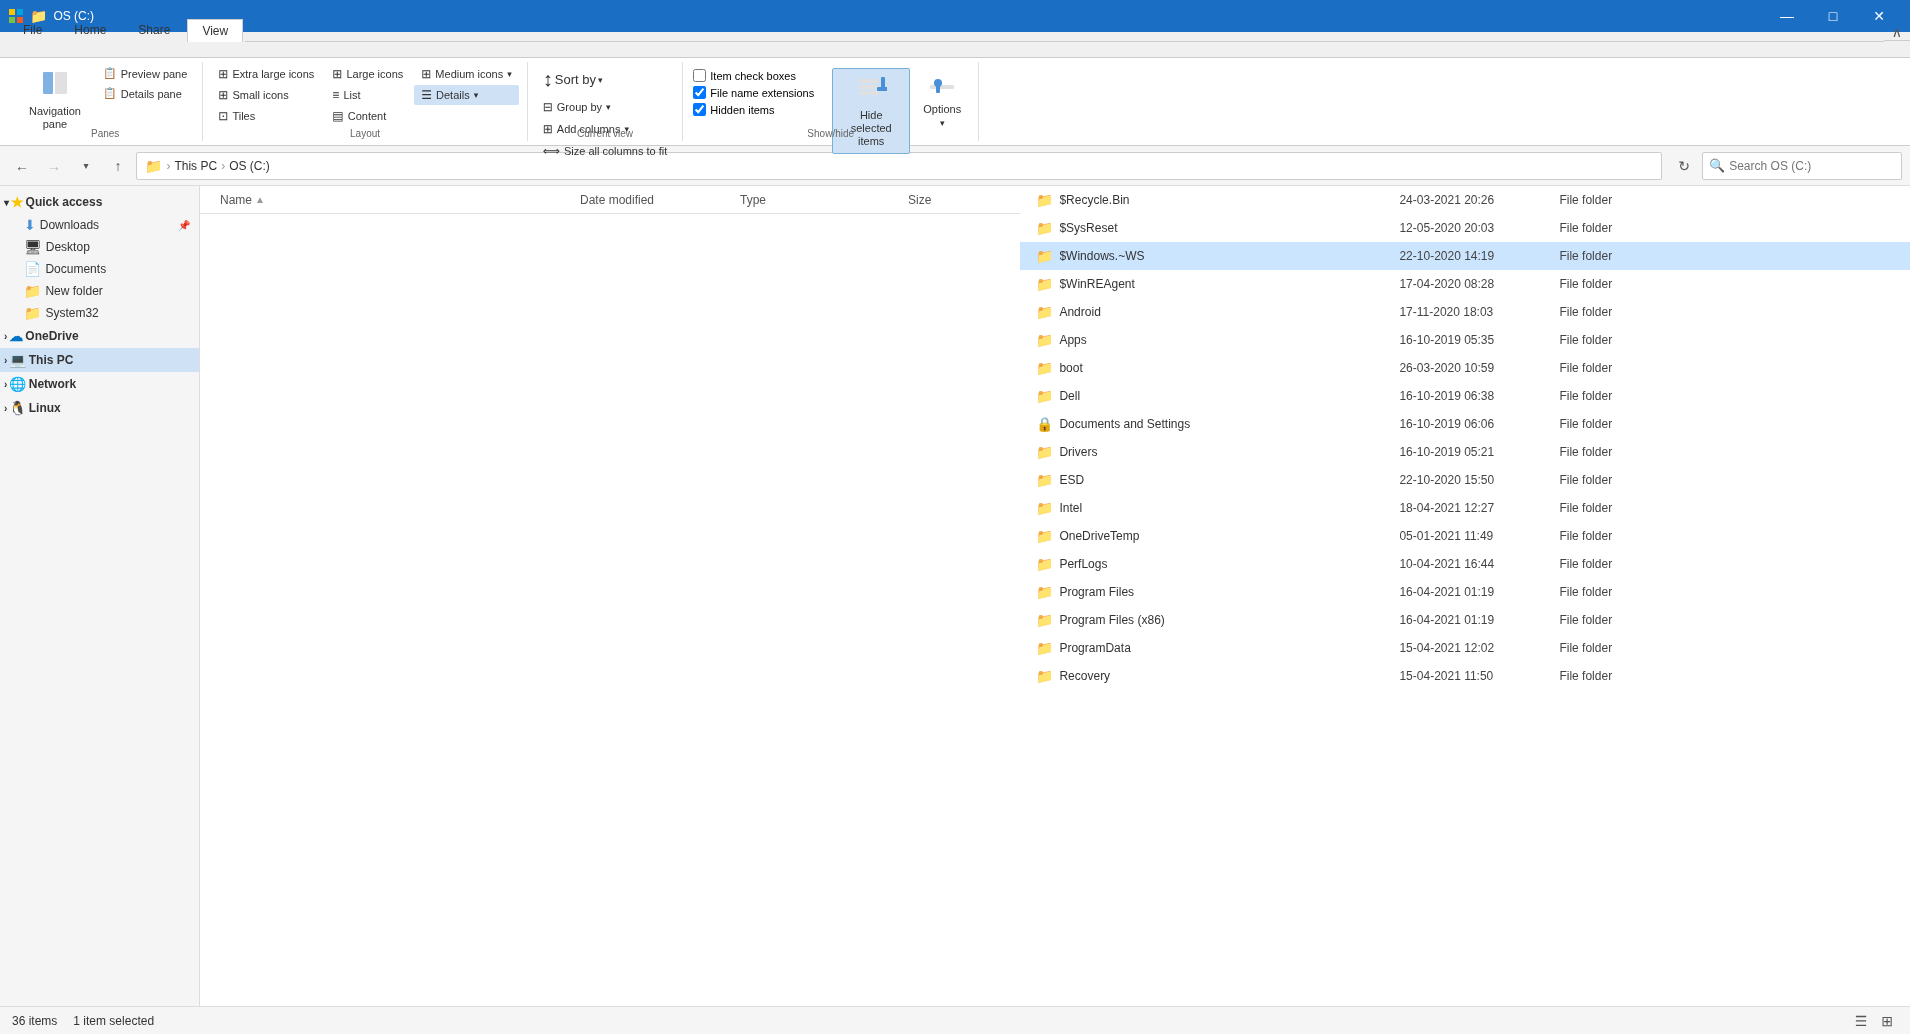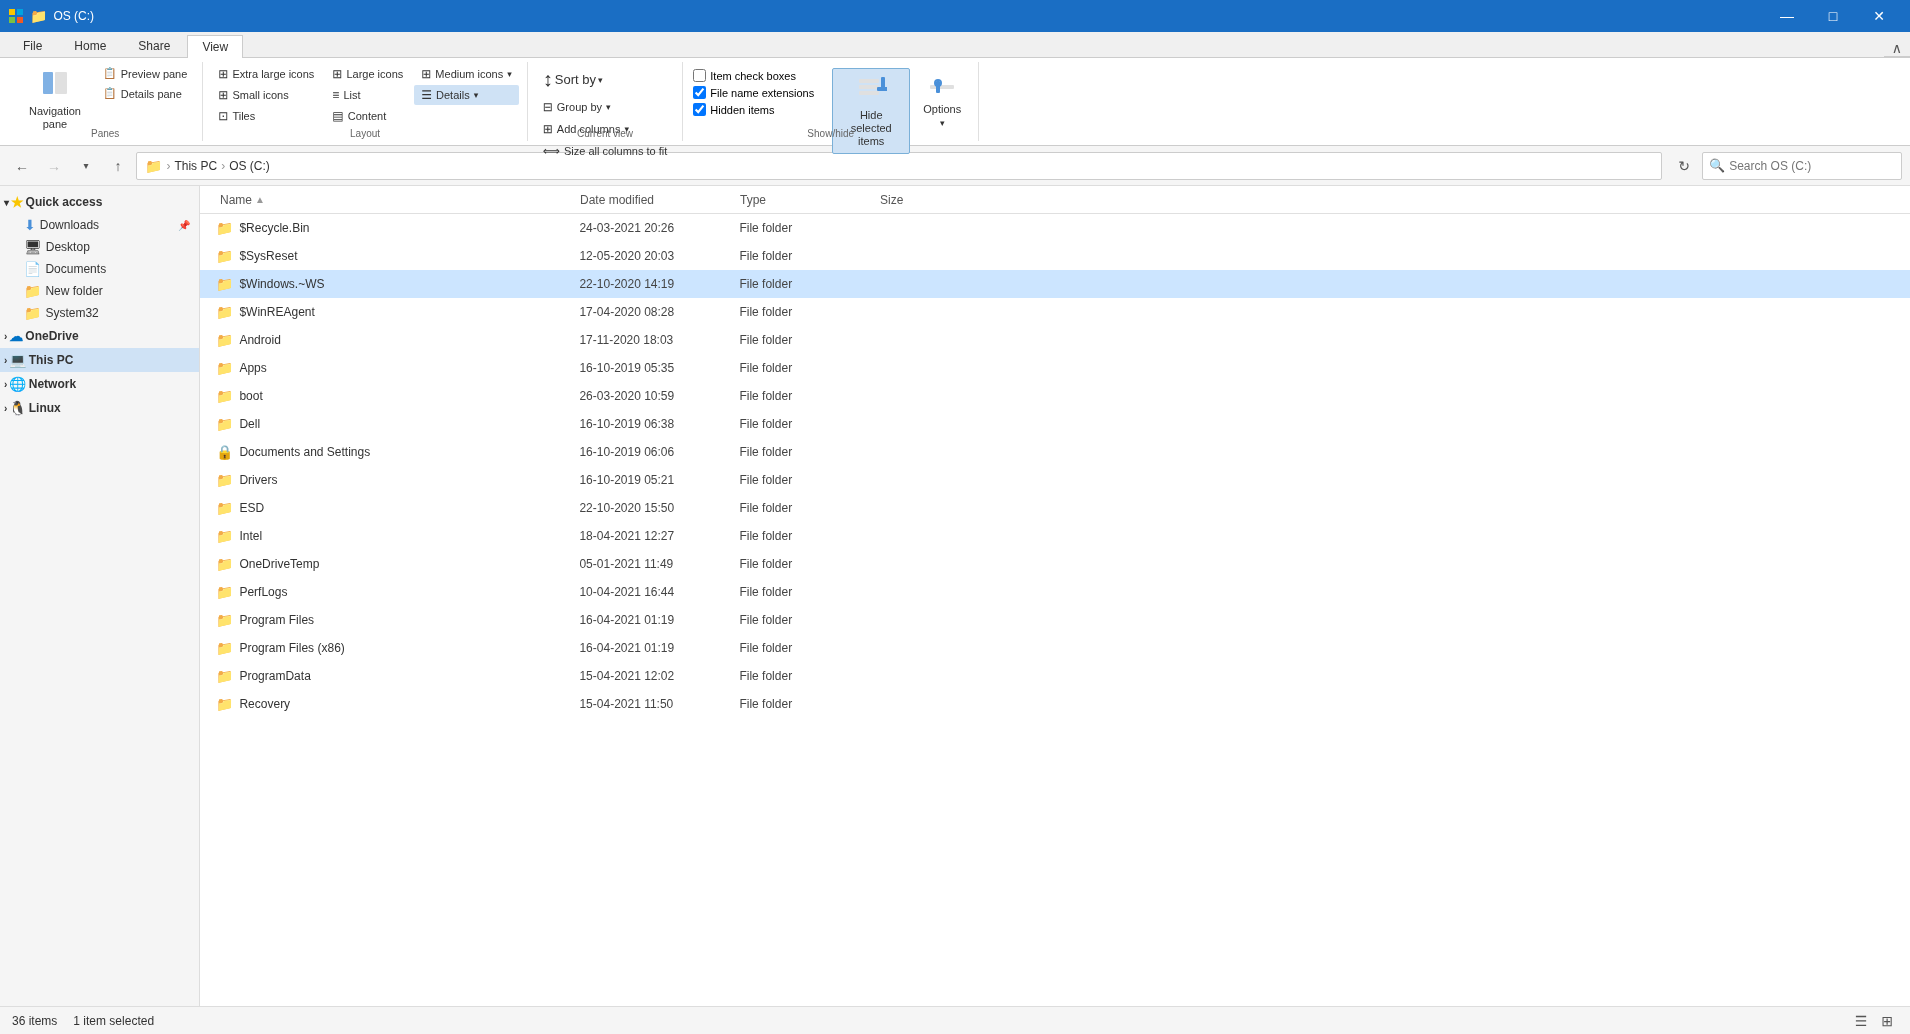--- a/index.html
+++ b/index.html
@@ -22,21 +22,21 @@
       width: 46px; height: 32px;
       display: flex; align-items: center; justify-content: center;
       color: white; font-size: 14px; cursor: pointer;
     }
 
     
     .ribbon-tabs {
       background: #f0f0f0;
       display: flex;
       align-items: flex-end;
-      padding: 0 0 0 8px;
+      padding: 0 0 16px 8px;
       border-bottom: 1px solid #ccc;
       height: 26px;
     }
     .ribbon-tab {
       padding: 4px 14px;
       font-size: 12px;
       cursor: pointer;
       border: 1px solid transparent;
       border-bottom: none;
       margin-right: 2px;
@@ -213,21 +213,20 @@
       font-weight: 600;
       color: #333;
       gap: 2px;
     }
 
     
     .content {
       flex: 1;
       background: white;
       display: flex;
-      flex-direction: column;
       overflow: hidden;
     }
 
     
     .col-headers {
       display: flex;
       align-items: center;
       padding: 0 16px;
       height: 28px;
       border-bottom: 1px solid #e0e0e0;
@@ -238,21 +237,21 @@
     .col-header {
       display: flex;
       align-items: center;
       gap: 3px;
       cursor: pointer;
       padding: 0 4px;
     }
     .col-name { width: 360px; }
     .col-date { width: 160px; }
     .col-type { width: 140px; }
-    .col-size { width: 100px; }
+    .col-size { width: 100px; margin-left: 28px; }
 
     
     .file-list {
       flex: 1;
       overflow-y: auto;
     }
     .file-row {
       display: flex;
       align-items: center;
       padding: 2px 16px;

